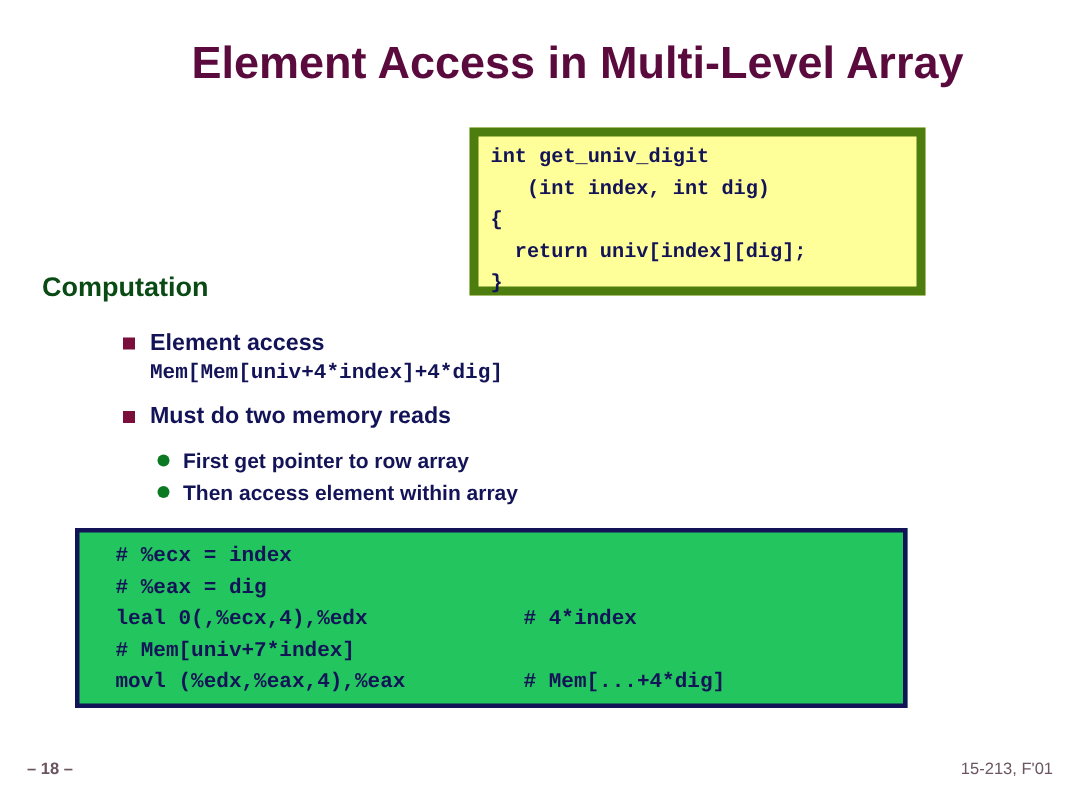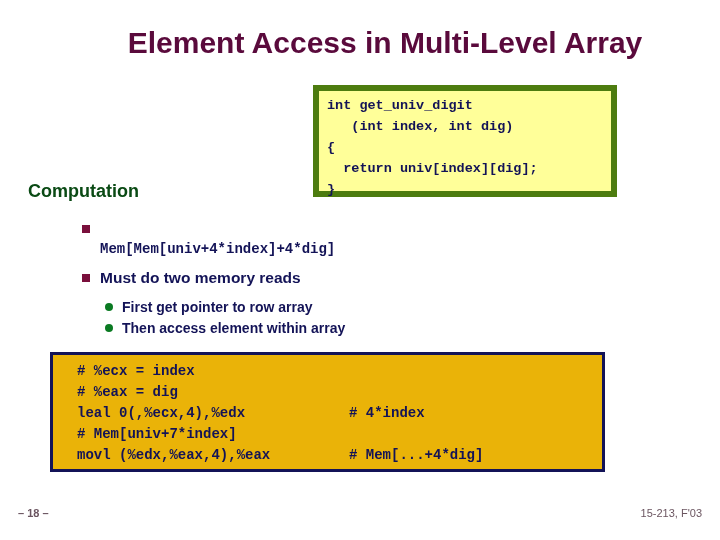--- a/index.html
+++ b/index.html
@@ -122,21 +122,21 @@
     white-space: nowrap;
   }
 
   
   .asm-box {
     position: absolute;
     left: 50px;
     top: 352px;
     width: 555px;
     height: 120px;
-    background: #eab308;
+    background: #22c55e;
     border: 3px solid #131357;
     box-sizing: border-box;
     padding: 6px 0 0 24px;
   }
   .asm-row {
     font-family: "Liberation Mono", "DejaVu Sans Mono", monospace;
     font-weight: bold;
     font-size: 14px;
     line-height: 21px;
     color: #131357;
@@ -183,20 +183,21 @@
   <div class="code-line">   (int index, int dig)</div>
   <div class="code-line">{</div>
   <div class="code-line">  return univ[index][dig];</div>
   <div class="code-line">}</div>
 </div>
 
 <div class="computation-heading">Computation</div>
 
 <div class="bullet-l1" style="top:219px;">
   <span class="sq-marker"></span>
+  <span class="btext">Element access</span>
 </div>
 <div class="mono-note" style="top:241px;">Mem[Mem[univ+4*index]+4*dig]</div>
 
 <div class="bullet-l1" style="top:268px;">
   <span class="sq-marker"></span>
   <span class="btext">Must do two memory reads</span>
 </div>
 
 <div class="bullet-l2" style="top:298px;">
   <span class="dot-marker"></span>
@@ -223,13 +224,13 @@
   <div class="asm-row">
     <span class="asm-comment"># Mem[univ+7*index]</span>
   </div>
   <div class="asm-row">
     <span class="asm-instr">movl (%edx,%eax,4),%eax</span>
     <span class="asm-comment"># Mem[...+4*dig]</span>
   </div>
 </div>
 
 <div class="footer-left">– 18 –</div>
-<div class="footer-right">15-213, F'03</div>
+<div class="footer-right">15-213, F'01</div>
 
 </body></html>

